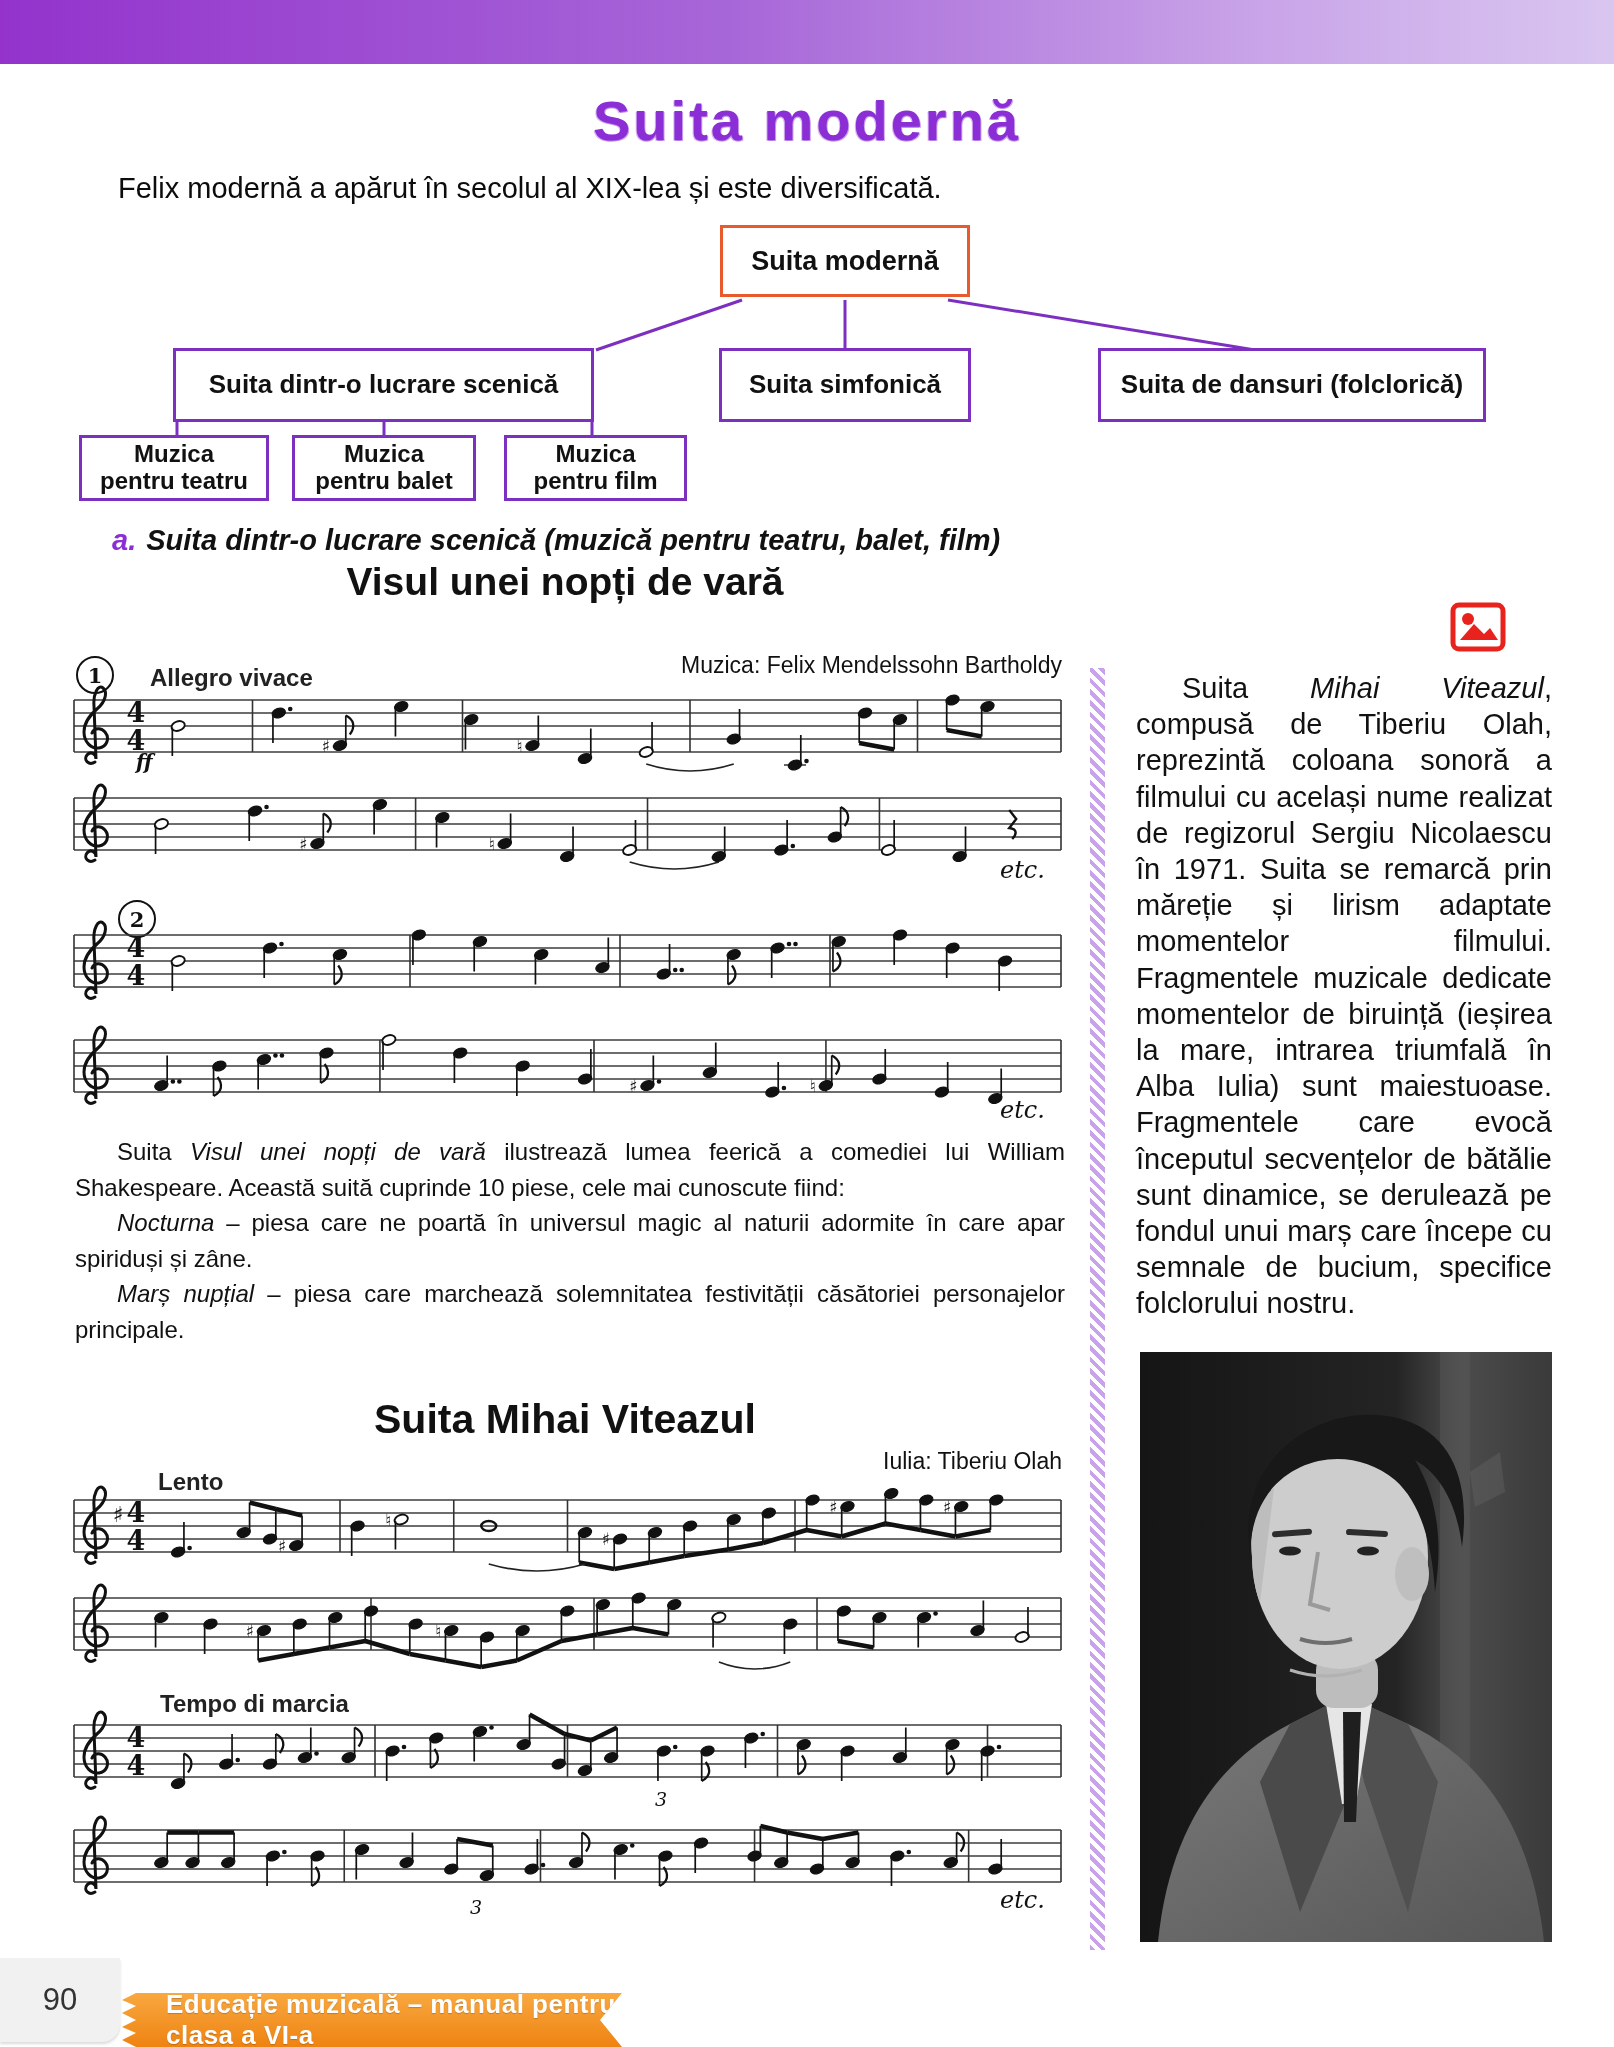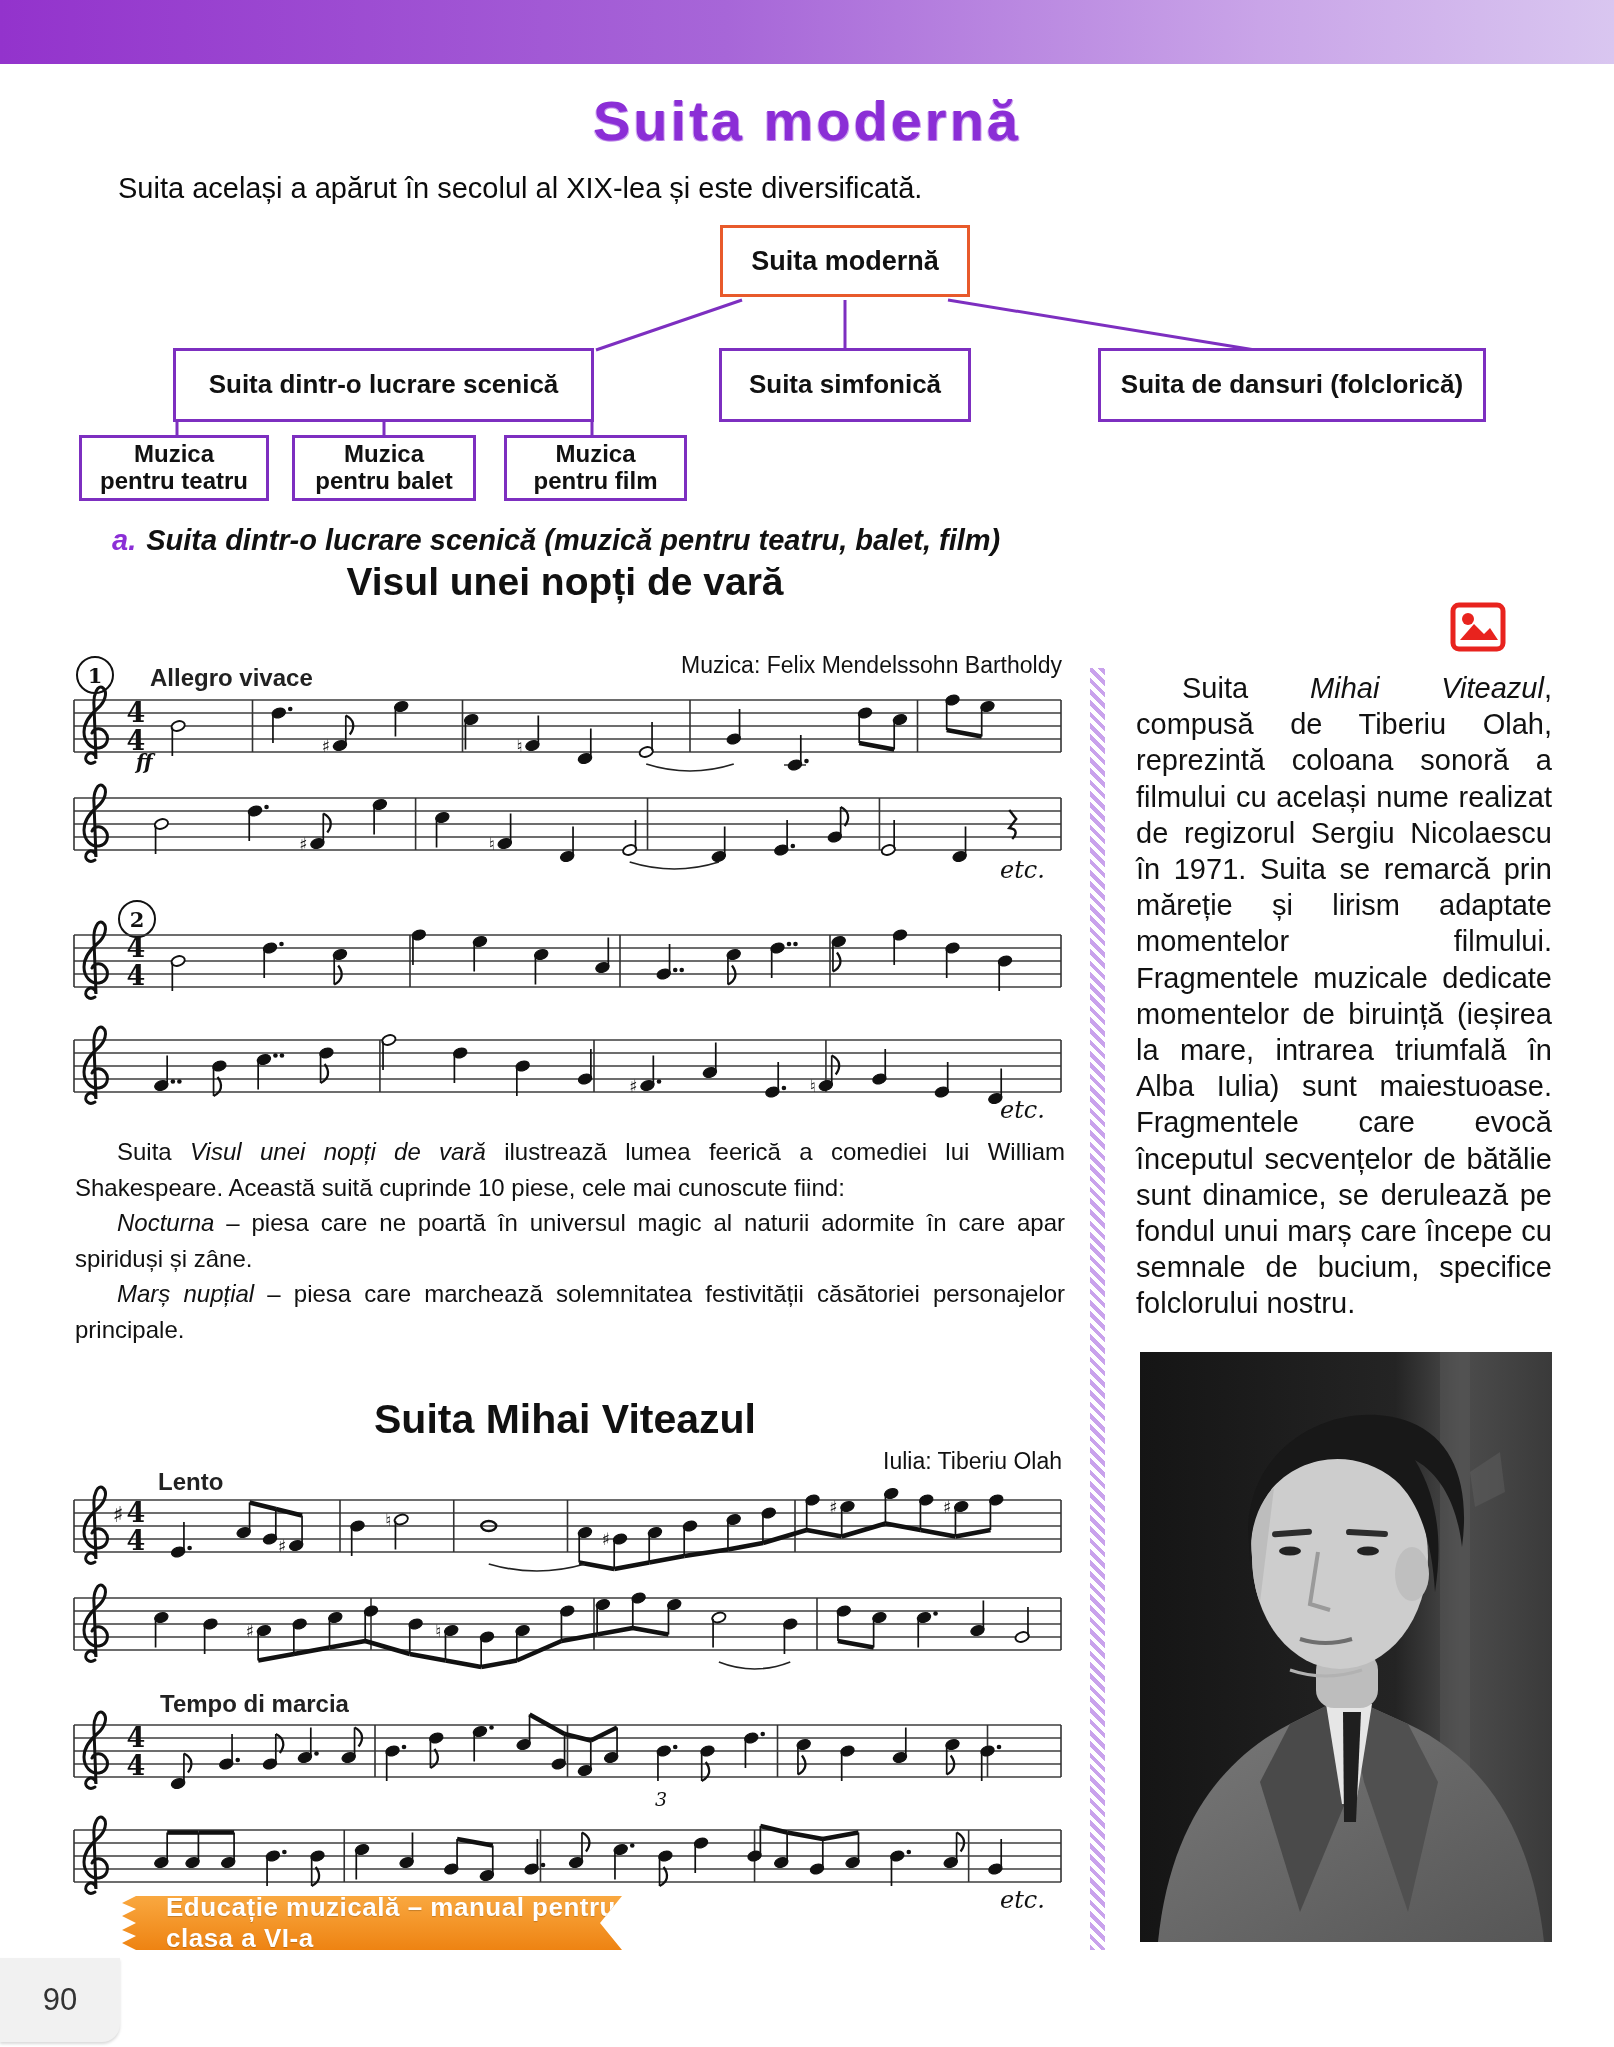--- a/index.html
+++ b/index.html
@@ -43,39 +43,39 @@
   .hatch{left:1090px;top:668px;width:15px;height:1282px;
       background:repeating-linear-gradient(45deg,var(--hatch) 0 4px,#fff 4px 8px);}
   .img-icon{left:1450px;top:602px;}
   .sidebar-text{left:1136px;top:670px;width:416px;font-size:29px;line-height:36.2px;text-align:justify;}
   .sidebar-text p{margin:0;text-indent:46px;}
   .portrait{left:1140px;top:1352px;width:412px;height:590px;}
   
   .pagebox{left:0;top:1958px;width:120px;height:84px;background:#f1f1f1;
       border-radius:0 0 18px 0;box-shadow:0 2px 3px rgba(0,0,0,.15);
       display:flex;align-items:center;justify-content:center;font-size:31px;color:#333;}
-  .ribbon{left:122px;top:1896px;width:500px;height:54px;
+  .ribbon{left:122px;top:1993px;width:500px;height:54px;
       background:linear-gradient(180deg,var(--foot1),var(--foot2));
       clip-path:polygon(14px 0,500px 0,478px 27px,500px 54px,14px 54px,
         0 47px,14px 40px,0 34px,14px 27px,0 20px,14px 13px,0 7px);
       display:flex;align-items:center;}
   .ribbon span{color:#fff;font-weight:bold;font-size:26px;padding-left:44px;letter-spacing:.5px;
       text-shadow:0 1px 1px rgba(0,0,0,.2);}
   svg{display:block;}
 </style>
 </head>
 <body>
 
 <div class="page">
 
   <div class="abs header-bar"></div>
 
   <div class="abs page-title">Suita modernă</div>
 
-  <div class="abs intro">Suita același a apărut în secolul al XIX-lea și este diversificată.</div>
+  <div class="abs intro">Felix modernă a apărut în secolul al XIX-lea și este diversificată.</div>
 
   <svg class="abs" style="left:0;top:160px" width="1614" height="360" viewBox="0 0 1614 360">
     <line x1="742" y1="140" x2="596" y2="190" stroke="#7d2fc0" stroke-width="3"></line>
     <line x1="845" y1="140" x2="845" y2="190" stroke="#7d2fc0" stroke-width="3"></line>
     <line x1="948" y1="140" x2="1255" y2="190" stroke="#7d2fc0" stroke-width="3"></line>
     <line x1="177" y1="260" x2="177" y2="277" stroke="#7d2fc0" stroke-width="3"></line>
     <line x1="384" y1="260" x2="384" y2="277" stroke="#7d2fc0" stroke-width="3"></line>
     <line x1="592" y1="260" x2="592" y2="277" stroke="#7d2fc0" stroke-width="3"></line>
   </svg>
 

